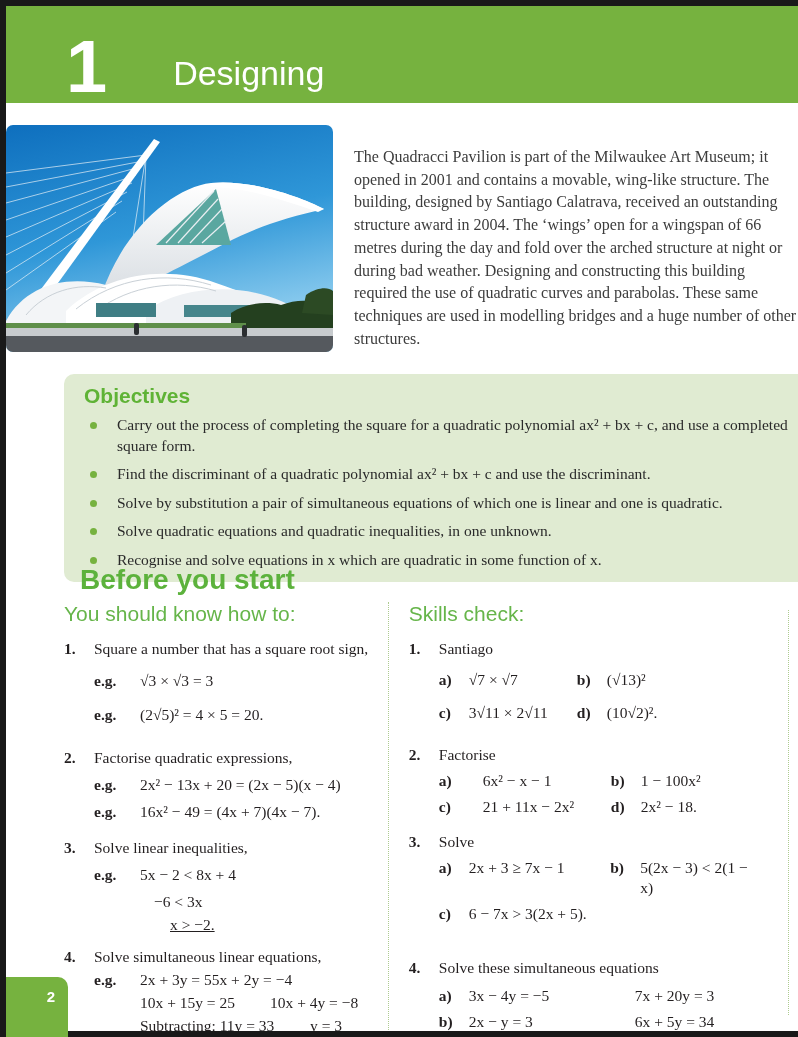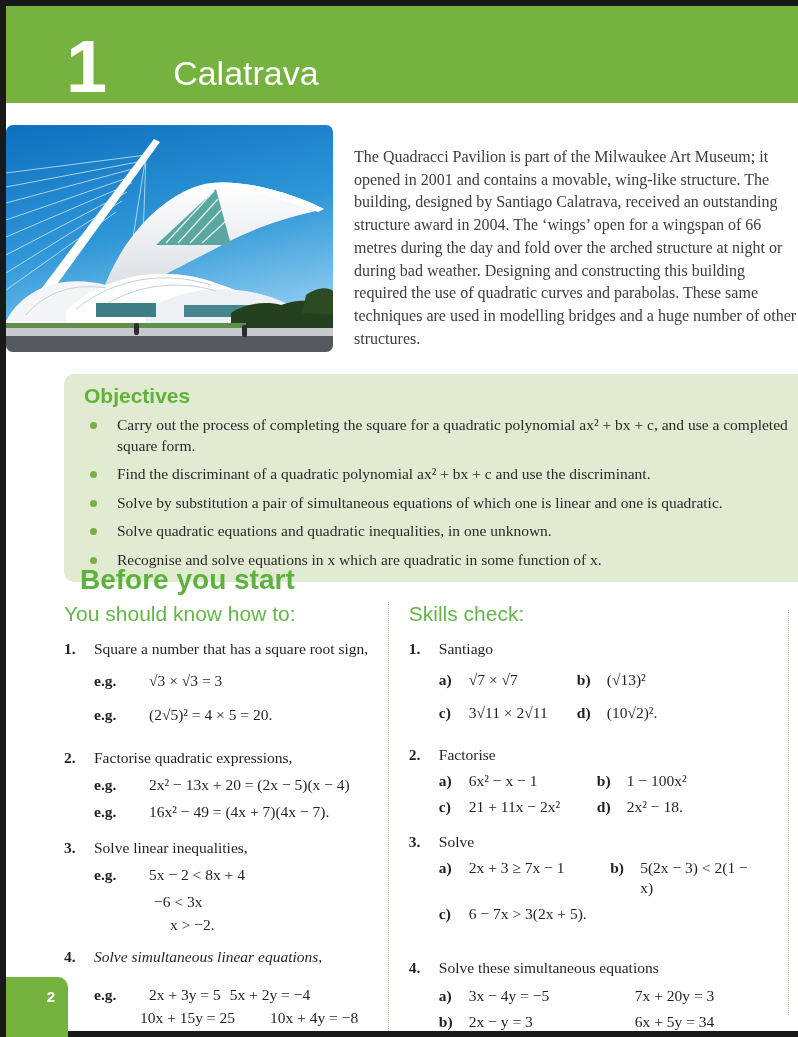--- a/index.html
+++ b/index.html
@@ -42,54 +42,54 @@
   .columns{position:absolute;top:602px;left:64px;width:700px;display:flex;}
   .col-left{width:318px;}
   .col-right{width:360px;border-left:1px dotted #aecb90;padding-left:20px;margin-left:10px;}
   .divider-right{position:absolute;top:610px;bottom:22px;left:788px;border-left:1px dotted #aecb90;}
   .col-title{font-family:"Liberation Sans",sans-serif;font-size:21px;color:#66b54a;
              margin:0 0 13px 0;}
 
   .item{display:flex;font-size:15.5px;line-height:20px;margin-bottom:9px;}
   .item-num{flex:none;width:30px;font-weight:bold;}
   .item-body{flex:1;}
-  .eg-row{display:flex;margin:7px 0 7px 0;gap:9px;}
+  .eg-row{display:flex;margin:7px 0 7px 0;}
   .eg-row.tall{margin:12px 0 14px 0;}
   .eg-label{flex:none;width:46px;font-weight:bold;}
   .cont{margin:3px 0;}
   .ind1{padding-left:60px;}
-  .ind2{padding-left:76px;}
+  .ind2{padding-left:76px;text-decoration:underline;}
   .eq-row{display:flex;margin:3px 0;}
   .eq-row .c1{width:130px;}
   .eq-row .c1w{width:170px;}
   .lbl{flex:none;width:30px;font-weight:bold;}
   .skrow{display:flex;margin:6px 0;}
   .skrow.tall{margin:11px 0 13px 0;}
   .sk1-m{width:108px;}
-  .sk2-m{width:128px;}
+  .sk2-m{width:128px;margin-left:14px;}
   .sk3-m{width:142px;}
   .sk4-m{width:166px;}
 
   
   .page-tab{position:absolute;left:6px;top:977px;width:62px;height:60px;background:#76b23f;
             border-top-right-radius:10px;z-index:5;box-sizing:border-box;
             font-family:"Liberation Sans",sans-serif;font-weight:bold;font-size:15px;
             color:#fff;text-align:right;padding:11px 13px 0 0;}
 </style>
 </head>
 <body>
 
 <div class="page">
   <div class="frame-top"></div>
   <div class="frame-left"></div>
   <div class="frame-bottom"></div>
 
   <div class="banner">
     <div class="chapter-num">1</div>
-    <div class="chapter-title">Calatrava</div>
+    <div class="chapter-title">Designing</div>
   </div>
 
   <div class="photo">
     <svg width="327" height="227" viewBox="0 0 327 227">
       <defs>
         <linearGradient id="sky" x1="0" y1="0" x2="0.3" y2="1">
           <stop offset="0" stop-color="#0e6fbe"></stop>
           <stop offset="0.55" stop-color="#2f97d8"></stop>
           <stop offset="1" stop-color="#8ecdef"></stop>
         </linearGradient>
@@ -223,21 +223,21 @@
             <span>5x − 2 &lt; 8x + 4</span>
           </div>
           <div class="cont ind1">−6 &lt; 3x</div>
           <div class="cont ind2">x &gt; −2.</div>
         </div>
       </div>
 
       <div class="item">
         <span class="item-num">4.</span>
         <div class="item-body">
-          <div style="margin-bottom:18px;font-style:italic;">Solve simultaneous linear equations,</div>
+          <div style="margin-bottom:3px;">Solve simultaneous linear equations,</div>
           <div class="eg-row" style="margin:3px 0;">
             <span class="eg-label">e.g.</span>
             <span class="c1">2x + 3y = 5</span>
             <span>5x + 2y = −4</span>
           </div>
           <div class="eq-row" style="padding-left:46px;">
             <span class="c1">10x + 15y = 25</span>
             <span>10x + 4y = −8</span>
           </div>
           <div class="eq-row" style="padding-left:46px;">

